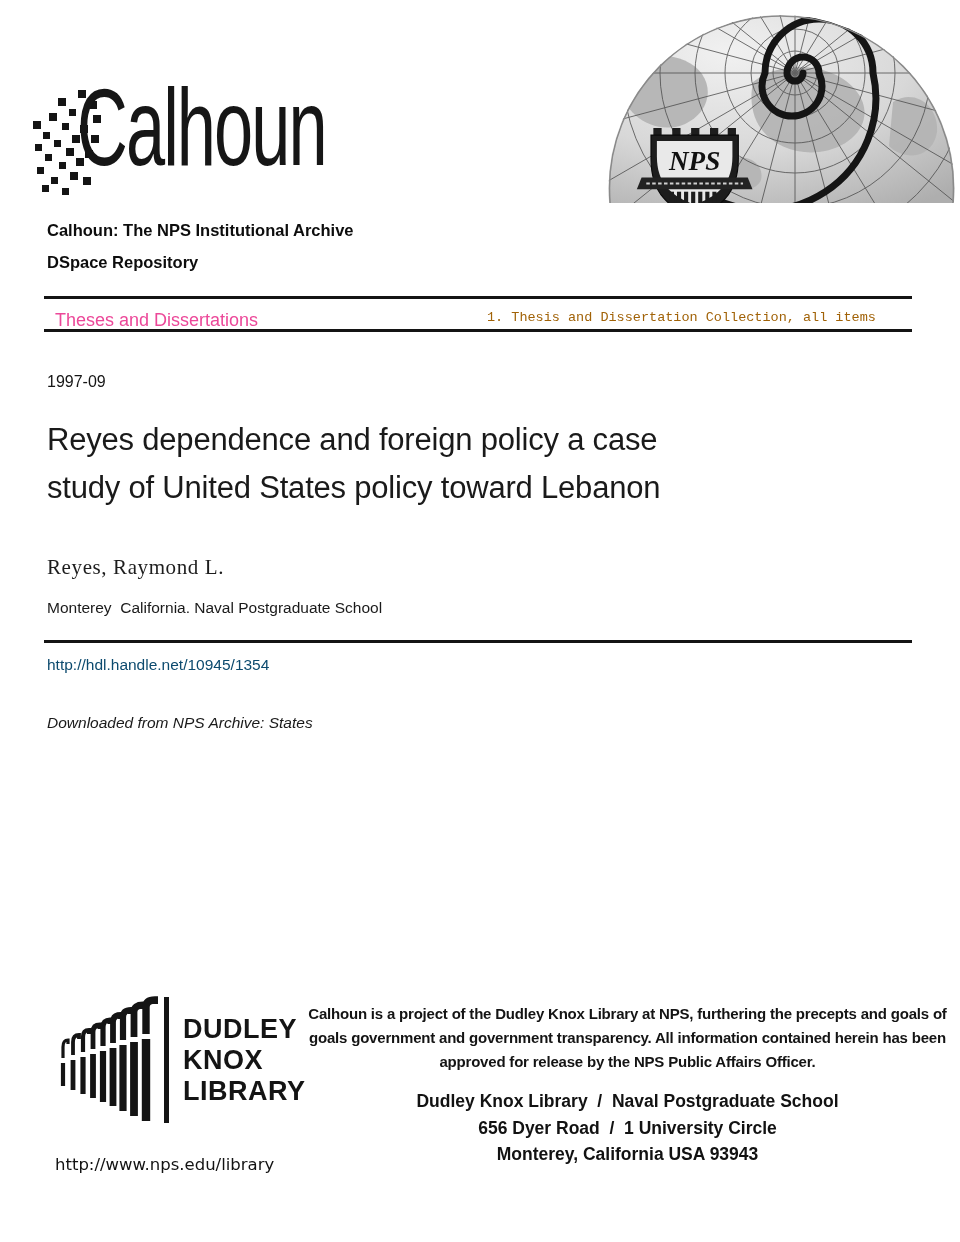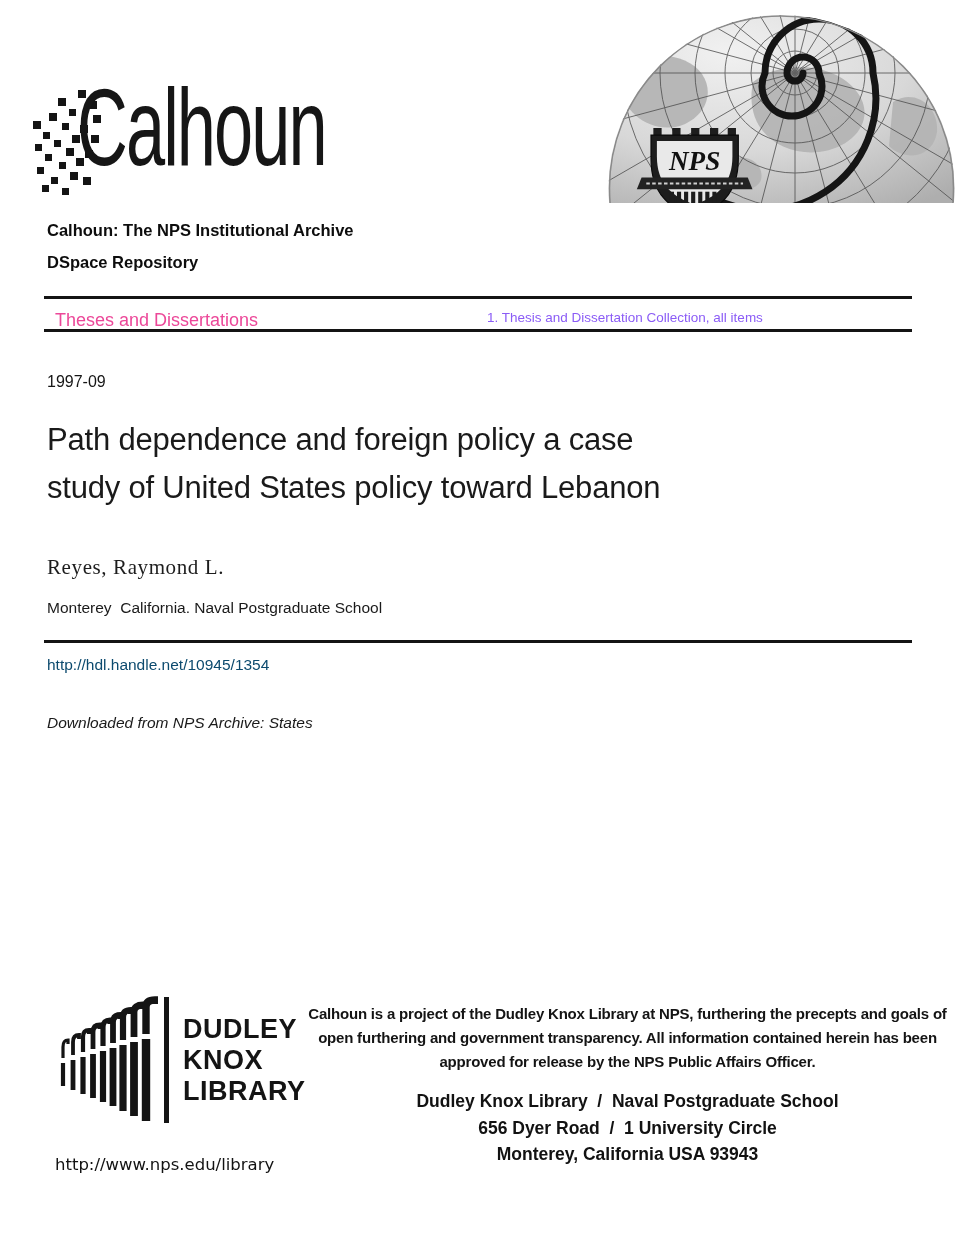--- a/index.html
+++ b/index.html
@@ -33,21 +33,21 @@
 
   .repo-line1{left:47px;top:221px;font-size:16.5px;font-weight:700;color:#0d0d0d;}
   .repo-line2{left:47px;top:253px;font-size:16.5px;font-weight:700;color:#0d0d0d;}
 
   
   .rule{left:44px;width:868px;background:#141414;}
   .rule-1{top:296px;height:3px;}
   .rule-2{top:329px;height:3px;}
   .rule-3{top:640px;height:3px;}
   .coll-left{left:55px;top:310px;font-size:18px;color:#ec4899;}
-  .coll-right{left:487px;top:310px;font-size:13.5px;color:#8b5cf6;}
+  .coll-right{left:487px;top:310px;font-size:13.5px;color:#a16207;font-family:Liberation Mono, monospace;}
 
   
   .item-date{left:47px;top:373px;font-size:16px;color:#151515;}
   .item-title{
     left:47px;top:416px;width:650px;
     font-size:31px;line-height:48px;font-weight:300;
     letter-spacing:-.2px;color:#1a1a1a;
   }
   .item-author{
     left:47px;top:555px;
@@ -187,21 +187,21 @@
 
   <div class="abs repo-line1">Calhoun: The NPS Institutional Archive</div>
   <div class="abs repo-line2">DSpace Repository</div>
 
   <div class="abs rule rule-1"></div>
   <div class="abs coll-left">Theses and Dissertations</div>
   <div class="abs coll-right">1. Thesis and Dissertation Collection, all items</div>
   <div class="abs rule rule-2"></div>
 
   <div class="abs item-date">1997-09</div>
-  <div class="abs item-title">Path dependence and foreign policy a case study of United States policy toward Lebanon</div>
+  <div class="abs item-title">Reyes dependence and foreign policy a case study of United States policy toward Lebanon</div>
   <div class="abs item-author">Reyes, Raymond L.</div>
   <div class="abs item-publisher">Monterey  California. Naval Postgraduate School</div>
   <div class="abs rule rule-3"></div>
   <a href="#" class="abs item-handle">http://hdl.handle.net/10945/1354</a>
   <div class="abs item-note">Downloaded from NPS Archive: States</div>
 
   <div class="abs dkl-logo">
     <svg width="100" height="140" viewBox="0 0 100 140">
       <g stroke="#141414" fill="none" stroke-linecap="butt">
         <path d="M5,68  L5,57  Q5,50  10,50  L10,54" stroke-width="3.2"></path>
@@ -225,21 +225,21 @@
       </g>
     </svg>
     <div class="dkl-divider"></div>
     <div class="dkl-text">
       <div>DUDLEY</div>
       <div>KNOX</div>
       <div>LIBRARY</div>
     </div>
   </div>
 
-  <div class="abs footer-about">Calhoun is a project of the Dudley Knox Library at NPS, furthering the precepts and goals of open furthering and government transparency. All information contained herein has been approved for release by the NPS Public Affairs Officer.</div>
+  <div class="abs footer-about">Calhoun is a project of the Dudley Knox Library at NPS, furthering the precepts and goals of goals government and government transparency. All information contained herein has been approved for release by the NPS Public Affairs Officer.</div>
   <div class="abs footer-address">
     <div>Dudley Knox Library  /  Naval Postgraduate School</div>
     <div>656 Dyer Road  /  1 University Circle</div>
     <div>Monterey, California USA 93943</div>
   </div>
 
   <a href="#" class="abs footer-url">http://www.nps.edu/library</a>
 
 </div>
 

